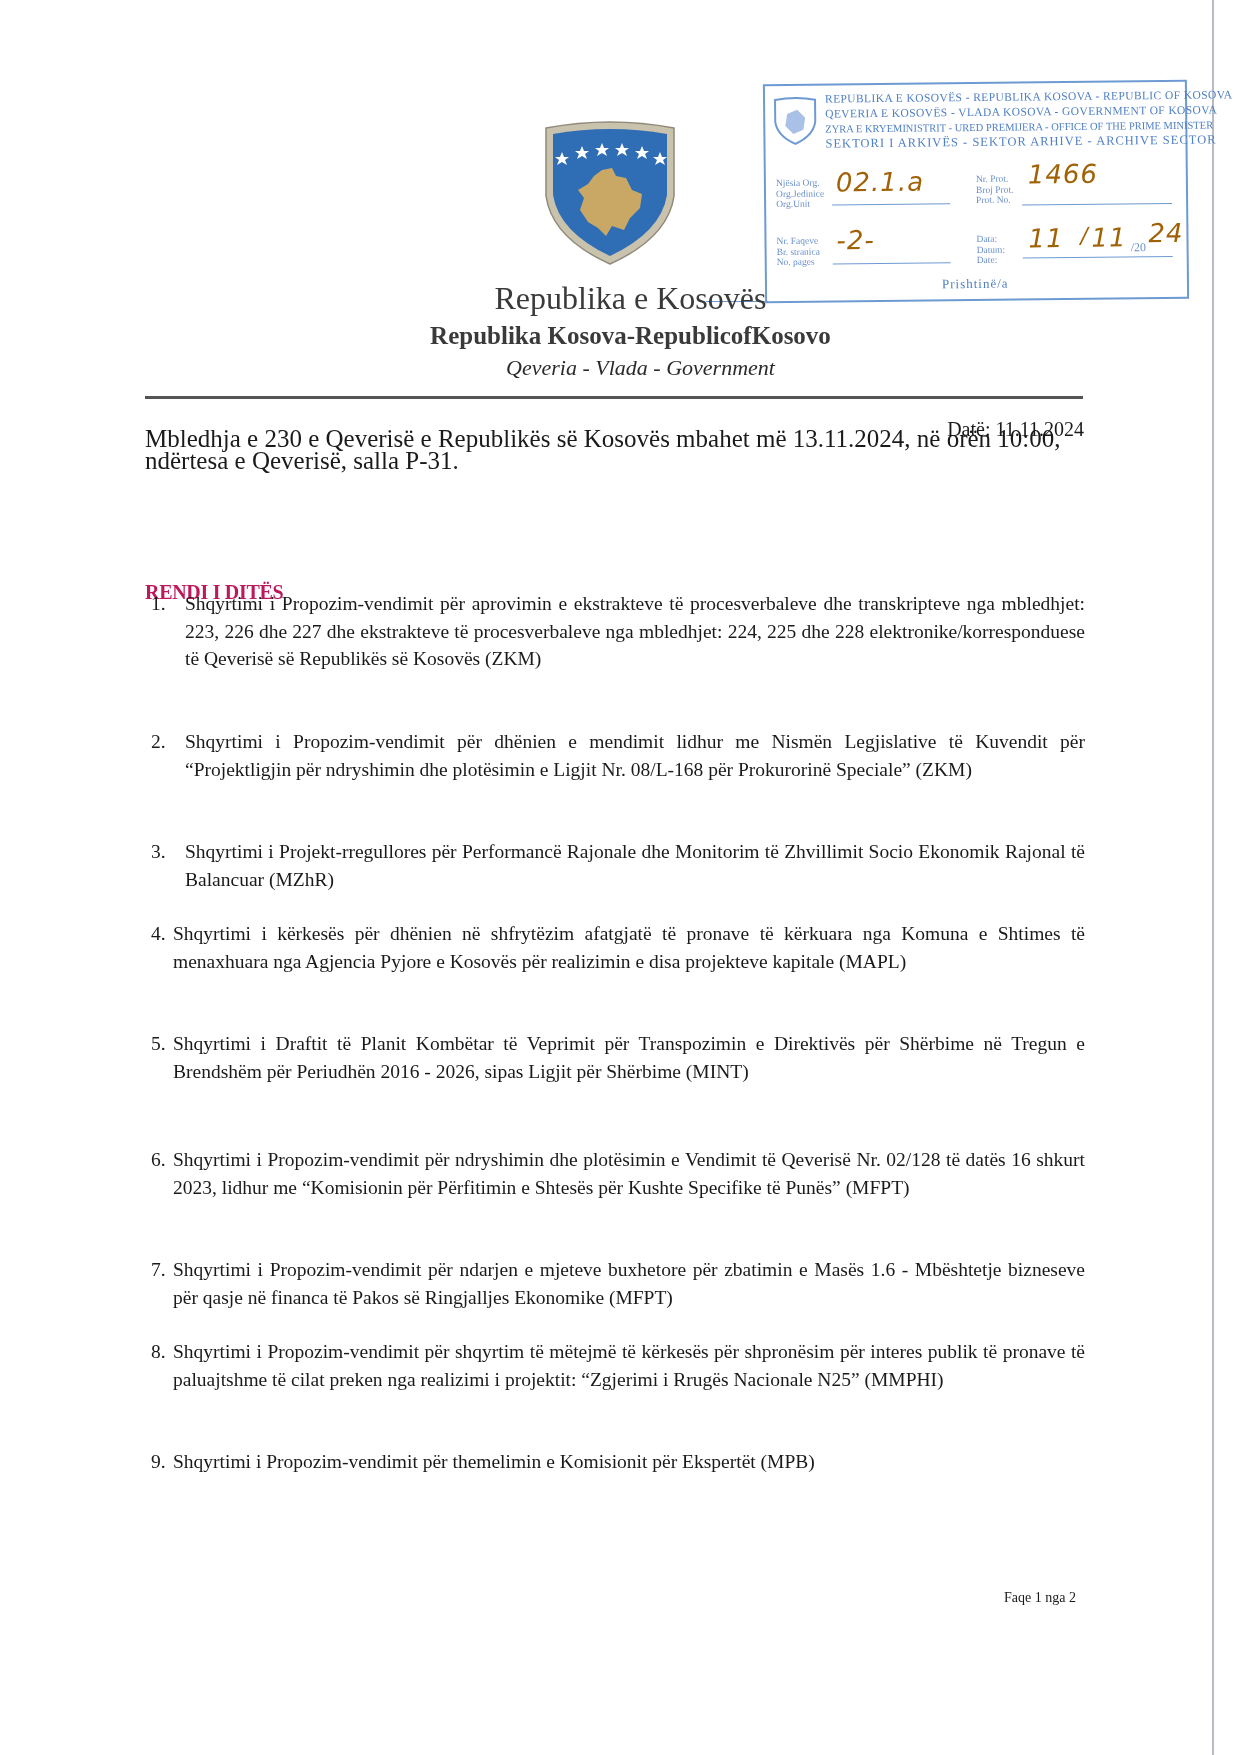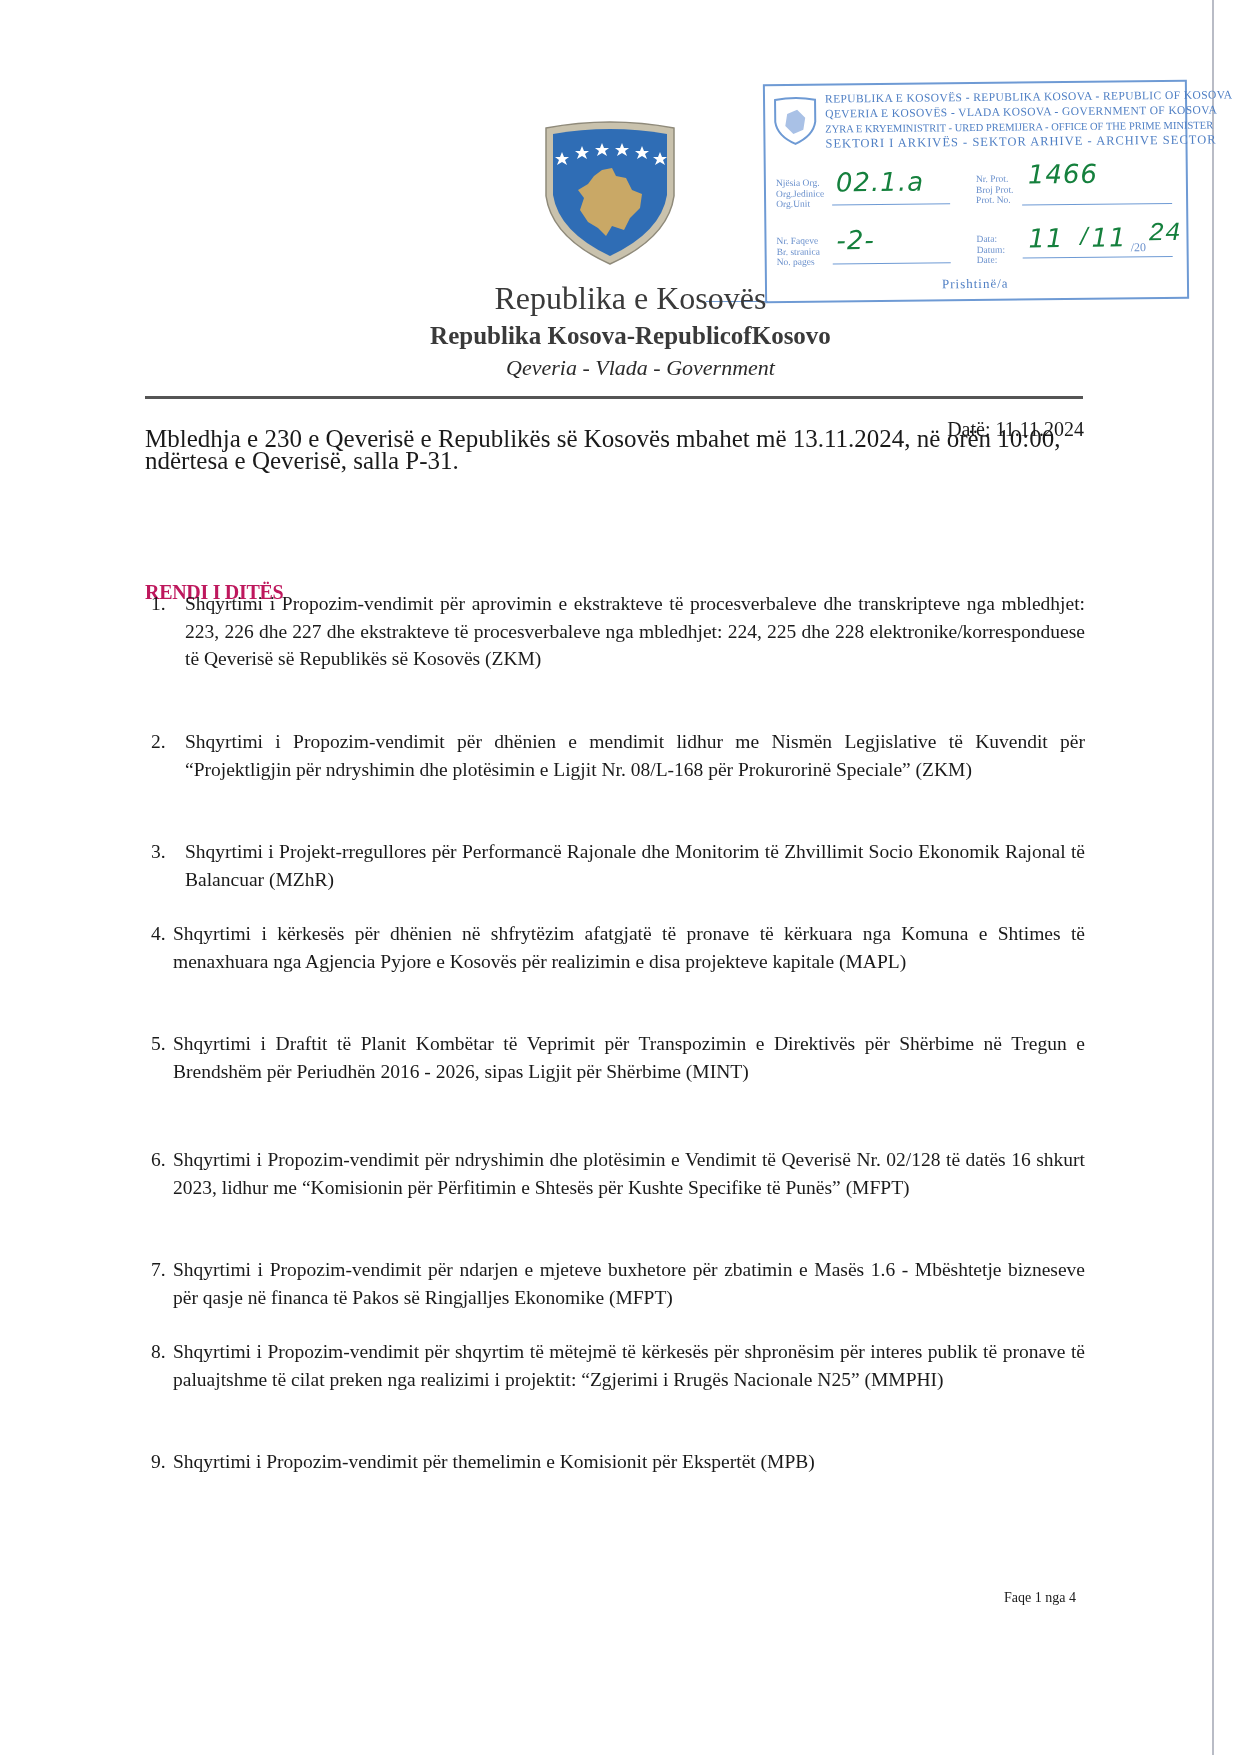--- a/index.html
+++ b/index.html
@@ -13,21 +13,21 @@
   }
   .emblem { position: absolute; left: 540px; top: 118px; width: 140px; height: 148px; }
   .stamp {
     position: absolute; left: 764px; top: 82px; width: 420px; height: 215px;
     border: 2px solid #6e9ad4; color: #4f7fc4; transform: rotate(-0.6deg);
     font-family: "Liberation Serif", serif;
   }
   .stamp-emblem { position: absolute; left: 8px; top: 10px; width: 44px; height: 50px; }
   .stamp-header { position: absolute; left: 60px; top: 6px; right: 6px; font-size: 11.5px; line-height: 15px; letter-spacing: 0.4px; white-space: nowrap; }
   .stamp-field { position: absolute; font-size: 9.5px; line-height: 10.5px; color: #6a90cc; }
-  .stamp-hand { position: absolute; font-family: "DejaVu Sans", sans-serif; font-size: 26px; color: #15803d; font-style: italic; letter-spacing: 1px; }
+  .stamp-hand { position: absolute; font-family: "DejaVu Sans", sans-serif; font-size: 26px; color: #a16207; font-style: italic; letter-spacing: 1px; }
   .stamp-line { position: absolute; height: 1px; background: #6e9ad4; }
   .stamp-city { position: absolute; left: 175px; top: 192px; font-size: 13px; letter-spacing: 1px; }
   .stamp-tail { position: absolute; left: 706px; top: 301px; width: 62px; height: 1px; background: #6e9ad4; }
 
   .head-title { position: absolute; left: 0; width: 1241px; text-align: center; }
   .t1 { top: 280px; font-size: 32px; color: #3a3a3a; padding-left: 10px; }
   .t2 { top: 322px; font-size: 25px; font-weight: bold; color: #3a3a3a; padding-left: 10px; }
   .t3 { top: 355px; font-size: 22px; font-style: italic; color: #2a2a2a; padding-left: 20px; }
   .rule { position: absolute; left: 145px; top: 396px; width: 938px; height: 3px; background: #555; }
 
@@ -92,21 +92,21 @@
   <div class="stamp-hand" style="left:70px;top:140px;">-2-</div>
   <div class="stamp-line" style="left:66px;top:178px;width:118px;"></div>
 
   <div class="stamp-field" style="left:210px;top:150px;white-space:pre;">Data:
 Datum:
 Date:</div>
   <div class="stamp-hand" style="left:262px;top:140px;">11</div>
   <div class="stamp-hand" style="left:314px;top:140px;font-size:22px;">/</div>
   <div class="stamp-hand" style="left:325px;top:140px;">11</div>
   <div class="stamp-field" style="left:364px;top:160px;font-size:12px;">/20</div>
-  <div class="stamp-hand" style="left:382px;top:136px;font-family:Liberation Mono, monospace;">24</div>
+  <div class="stamp-hand" style="left:382px;top:136px;">24</div>
   <div class="stamp-line" style="left:256px;top:174px;width:150px;"></div>
 
   <div class="stamp-city">Prishtinë/a</div>
 </div>
 <div class="stamp-tail"></div>
 
 <div class="head-title t1">Republika e Kosovës</div>
 <div class="head-title t2">Republika Kosova-RepublicofKosovo</div>
 <div class="head-title t3">Qeveria - Vlada - Government</div>
 <div class="rule"></div>
@@ -147,13 +147,13 @@
   <li class="item" style="top:1338px;">
     <span class="num">8.</span>
     <span class="txt tight">Shqyrtimi i Propozim-vendimit për shqyrtim të mëtejmë të kërkesës për shpronësim për interes publik të pronave të paluajtshme të cilat preken nga realizimi i projektit: “Zgjerimi i Rrugës Nacionale N25” (MMPHI)</span>
   </li>
   <li class="item" style="top:1448px;">
     <span class="num">9.</span>
     <span class="txt tight">Shqyrtimi i Propozim-vendimit për themelimin e Komisionit për Ekspertët (MPB)</span>
   </li>
 </ol>
 
-<div class="footer">Faqe 1 nga 4</div>
+<div class="footer">Faqe 1 nga 2</div>
 
 </body></html>

